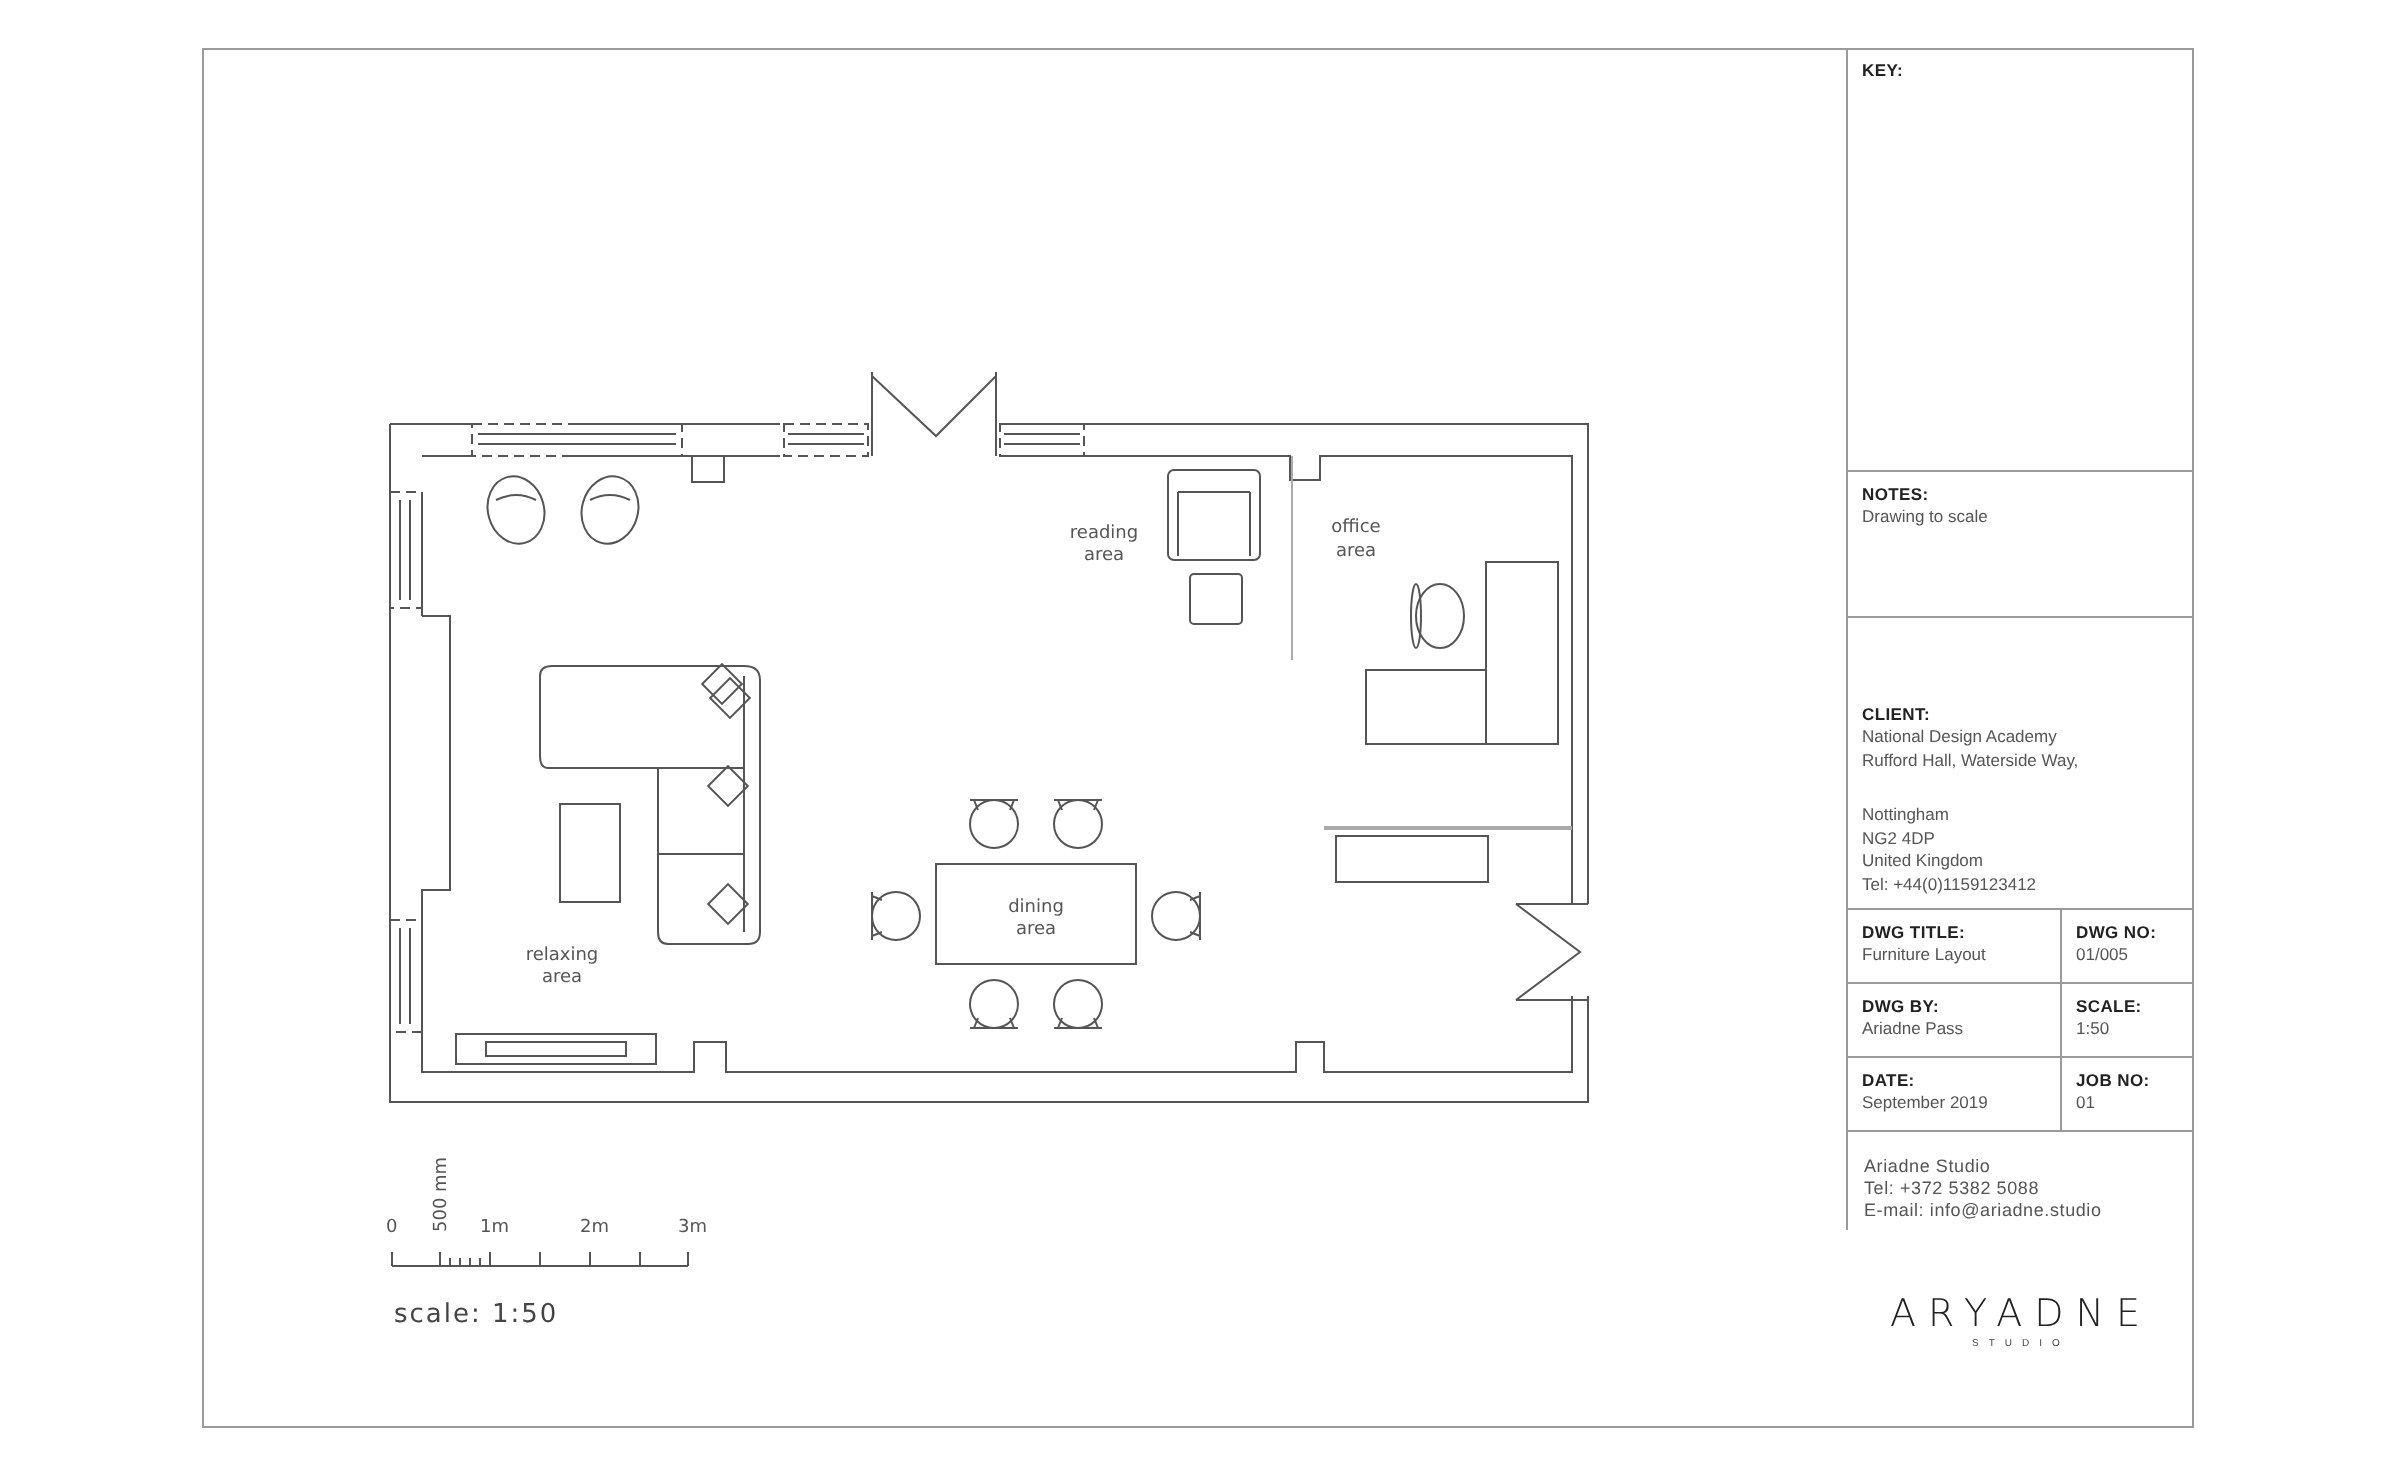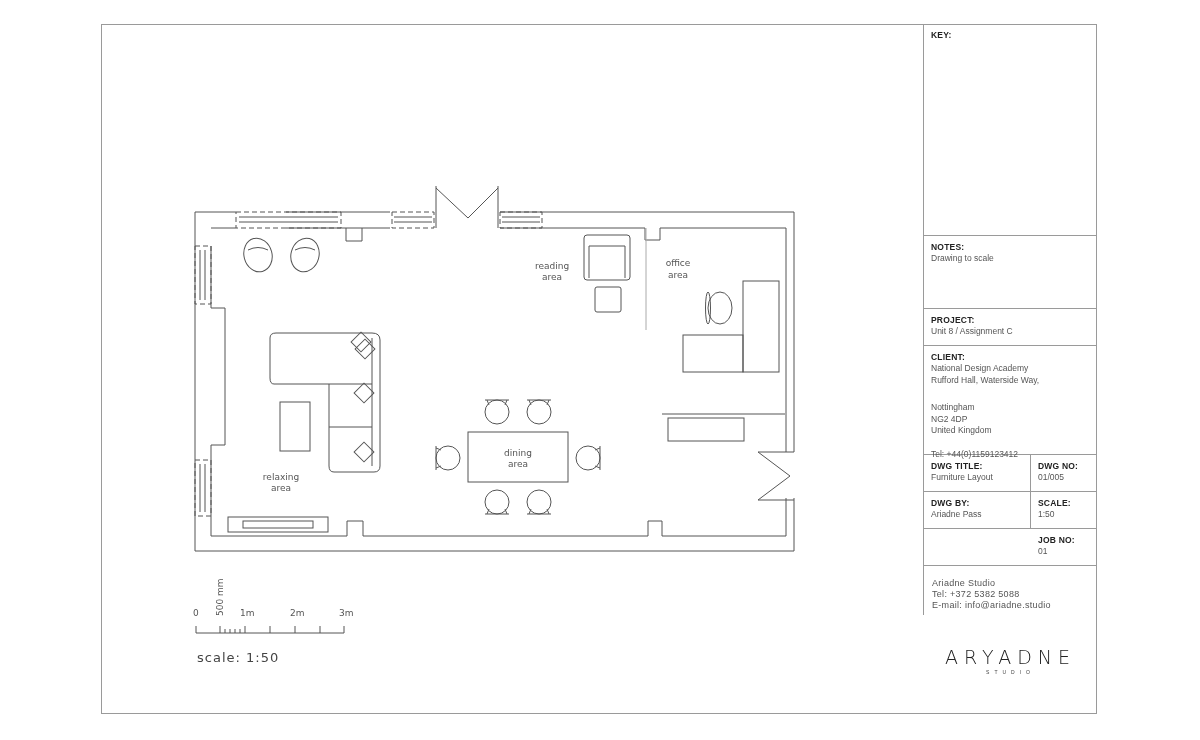--- a/index.html
+++ b/index.html
@@ -145,32 +145,28 @@
 <div class="scale-label">scale:   1:50</div>
 
 <div class="tb">
   <div class="tb-cell" style="top:0;height:212px;">
     <div class="lbl">KEY:</div>
   </div>
   <div class="tb-cell" style="top:212px;height:73px;">
     <div class="lbl">NOTES:</div>
     <div class="val">Drawing to scale</div>
   </div>
-  <div class="tb-cell" style="top:285px;height:37px;">
-    <div class="lbl">PROJECT:</div>
-    <div class="val">Unit 8 / Assignment C</div>
-  </div>
   <div class="tb-cell" style="top:322px;height:109px;">
     <div class="lbl">CLIENT:</div>
     <div class="val">National Design Academy</div>
     <div class="val" style="margin-top:0">Rufford Hall, Waterside Way,</div>
     <div class="val" style="margin-top:16px">Nottingham</div>
     <div class="val" style="margin-top:0">NG2 4DP</div>
     <div class="val" style="margin-top:0">United Kingdom</div>
-    <div class="val" style="margin-top:12px">Tel: +44(0)1159123412</div>
+    <div class="val" style="margin-top:0">Tel: +44(0)1159123412</div>
   </div>
   <div class="tb-cell" style="top:431px;height:37px;padding:0;">
     <div class="half" style="left:0;width:107px;border-right:1.5px solid #9a9a9a;">
       <div class="lbl">DWG TITLE:</div>
       <div class="val">Furniture Layout</div>
     </div>
     <div class="half" style="left:107px;right:0;">
       <div class="lbl">DWG NO:</div>
       <div class="val">01/005</div>
     </div>
@@ -179,20 +175,24 @@
     <div class="half" style="left:0;width:107px;border-right:1.5px solid #9a9a9a;">
       <div class="lbl">DWG BY:</div>
       <div class="val">Ariadne Pass</div>
     </div>
     <div class="half" style="left:107px;right:0;">
       <div class="lbl">SCALE:</div>
       <div class="val">1:50</div>
     </div>
   </div>
   <div class="tb-cell" style="top:505px;height:37px;padding:0;">
+    <div class="half" style="left:0;width:107px;border-right:1.5px solid #9a9a9a;">
+      <div class="lbl">DATE:</div>
+      <div class="val">September 2019</div>
+    </div>
     <div class="half" style="left:107px;right:0;">
       <div class="lbl">JOB NO:</div>
       <div class="val">01</div>
     </div>
   </div>
   <div style="position:absolute;left:0;right:0;top:542px;padding:12px 8px;">
     <div class="studio">Ariadne Studio</div>
     <div class="studio">Tel:  +372 5382 5088</div>
     <div class="studio">E-mail:  info@ariadne.studio</div>
   </div>

